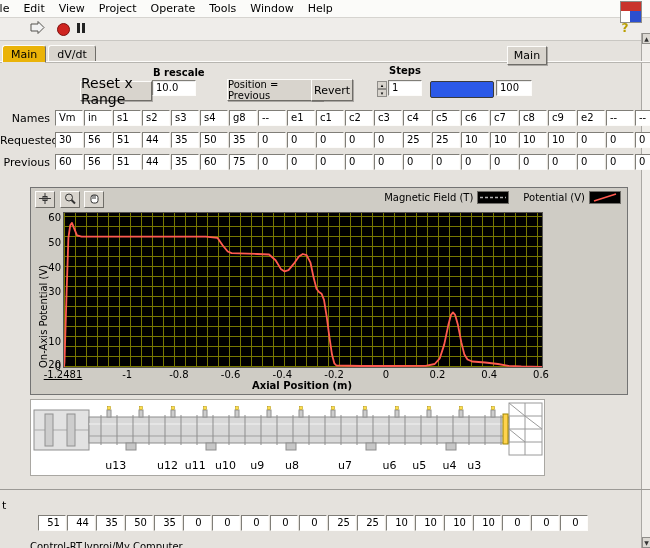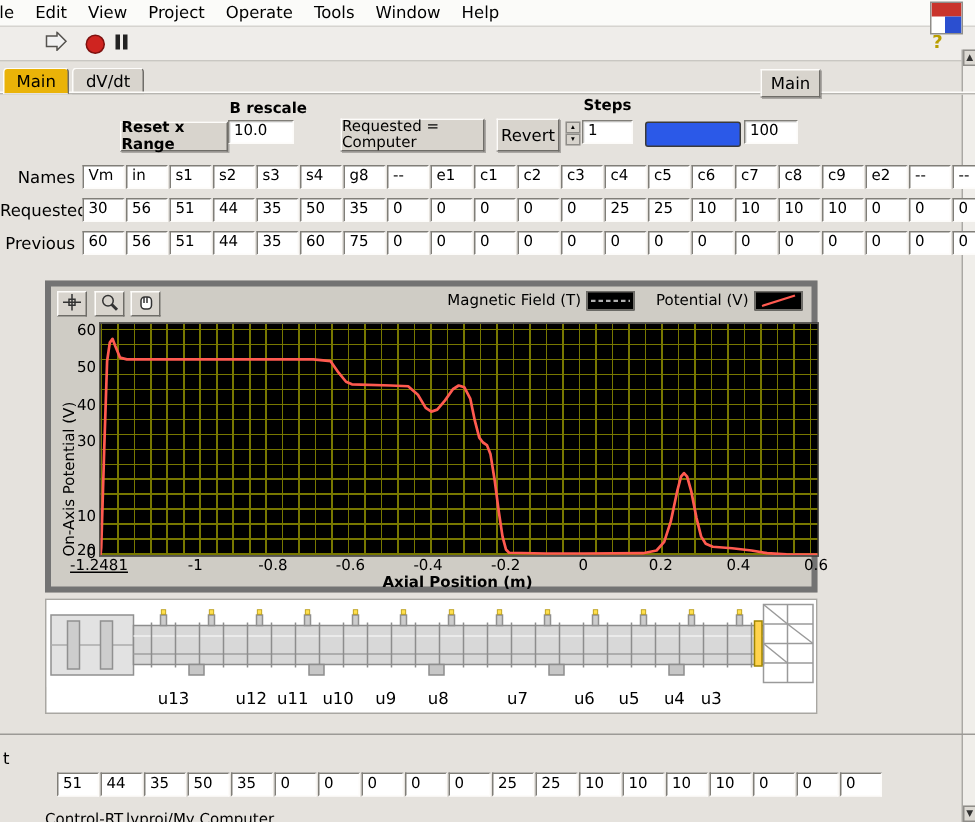--- a/index.html
+++ b/index.html
@@ -26,53 +26,53 @@
   .tab.active{background:#eab308;border-bottom-color:#e5e2dd;position:relative;z-index:2;}
   #tab-line{position:absolute;left:0;top:61px;width:650px;height:1px;background:#fdfcfa;border-bottom:1px solid #b7b5b0;}
   .btn{position:absolute;display:flex;align-items:center;justify-content:center;background:#d8d4cd;border:1px solid;border-color:#fdfcfa #6f6d68 #6f6d68 #fdfcfa;box-shadow:1px 1px 0 rgba(60,58,54,.35);font-size:11px;cursor:default;}
   .field{position:absolute;background:#fff;border:1px solid;border-color:#807e78 #fdfcfa #fdfcfa #807e78;box-shadow:inset 1px 1px 0 rgba(0,0,0,.08);font-size:10px;padding:1px 3px;box-sizing:border-box;}
   .small-label{position:absolute;font-size:10px;font-weight:bold;}
   
   #positron-ring{left:8px;top:81px;width:64px;height:18px;justify-content:space-between;padding:0 4px;}
   #reset-btn{left:80px;top:81px;width:70px;height:18px;}
   #b-rescale-field{left:152px;top:80px;width:44px;height:16px;}
   #req-prev-btn{left:227px;top:79px;width:94px;height:20px;}
-  #revert-btn{left:331px;top:79px;width:40px;height:20px;}
+  #revert-btn{left:311px;top:79px;width:40px;height:20px;}
   #steps-spinner{position:absolute;left:377px;top:81px;width:10px;height:16px;}
   .spin-btn{position:absolute;left:0;width:10px;height:8px;background:#d8d4cd;border:1px solid #8f8d89;box-sizing:border-box;font-size:5px;line-height:6px;text-align:center;}
   #steps-field{left:388px;top:80px;width:34px;height:16px;}
   #steps-progress{position:absolute;left:430px;top:81px;width:62px;height:15px;background:#2b59e8;border:1px solid #3a3a3a;border-radius:2px;}
   #steps-max-field{left:496px;top:80px;width:36px;height:16px;}
   
   .table-row{position:absolute;left:0;width:546px;height:18px;}
   .row-label{position:absolute;left:0;top:2px;width:50px;text-align:right;font-size:11px;}
   .row-cells{position:absolute;left:55px;top:0;white-space:nowrap;}
   .cell{display:inline-block;width:23px;height:13px;padding:1px 0 0 3px;background:#fff;border:1px solid;border-color:#807e78 #fdfcfa #fdfcfa #807e78;margin-right:1px;font-size:10px;overflow:hidden;vertical-align:top;}
   
-  #graph-panel{position:absolute;left:30px;top:187px;width:515px;height:208px;background:#cfccc5;border:4px solid #737373;box-sizing:border-box;}
+  #graph-panel{position:absolute;left:30px;top:187px;width:598px;height:208px;background:#cfccc5;border:1px solid #737373;box-sizing:border-box;}
   #graph-tools{position:absolute;left:4px;top:3px;}
   .gtool{display:inline-block;width:18px;height:15px;background:#d8d4cd;border:1px solid;border-color:#fdfcfa #6f6d68 #6f6d68 #fdfcfa;margin-right:1px;vertical-align:top;text-align:center;}
   #graph-legend{position:absolute;right:6px;top:3px;display:flex;align-items:center;gap:14px;}
   .legend-item{display:flex;align-items:center;gap:4px;font-size:10px;}
   .legend-swatch{width:30px;height:11px;background:#000;border:1px solid #6f6d68;}
   #plot{position:absolute;left:32px;top:24px;width:478px;height:154px;background-color:#000;border:1px solid #55534f;
         background-image:repeating-linear-gradient(90deg,#787800 0,#787800 1px,transparent 1px,transparent 11px),
                          repeating-linear-gradient(0deg,#787800 0,#787800 1px,transparent 1px,transparent 10px);}
   #curve-svg{position:absolute;left:0;top:0;}
   .ytick{position:absolute;width:26px;text-align:right;font-size:10px;}
   .xtick{position:absolute;transform:translateX(-50%);font-size:10px;white-space:nowrap;}
   #y-axis-label{position:absolute;left:7px;top:24px;height:156px;writing-mode:vertical-rl;transform:rotate(180deg);font-size:10px;display:flex;align-items:center;}
   #x-axis-label{position:absolute;left:32px;top:192px;width:478px;text-align:center;font-size:10px;font-weight:bold;}
   
   #beamline{position:absolute;left:30px;top:399px;width:515px;height:77px;background:#fff;border:1px solid #a9a7a2;box-sizing:border-box;overflow:hidden;}
   .u-label{position:absolute;top:59px;transform:translateX(-50%);font-size:11px;}
   
   #divider{position:absolute;left:0;top:489px;width:650px;height:1px;background:#9c9a96;}
   #bottom-fragment{position:absolute;left:2px;top:499px;font-size:11px;}
-  #bottom-cells{position:absolute;left:38px;top:515px;white-space:nowrap;}
+  #bottom-cells{position:absolute;left:38px;top:515px;white-space:nowrap;text-align:center;}
   #status-text{position:absolute;left:30px;top:541px;font-size:10px;white-space:nowrap;}
 </style>
 </head>
 <body>
 
 <div id="window">
 
   <div id="menu-bar">
     <div id="menu-items"><span class="menu-item">File</span><span class="menu-item">Edit</span><span class="menu-item">View</span><span class="menu-item">Project</span><span class="menu-item">Operate</span><span class="menu-item">Tools</span><span class="menu-item">Window</span><span class="menu-item">Help</span></div>
   </div>
@@ -100,24 +100,24 @@
 
   <div id="v-scrollbar">
     <div class="scroll-arrow" style="top:0;">▲</div>
     <div class="scroll-arrow" style="bottom:0;">▼</div>
   </div>
 
   <div id="tab-bar"><div class="tab active">Main</div><div class="tab">dV/dt</div></div>
   <div id="tab-line"></div>
   <div class="btn" style="left:507px;top:46px;width:38px;height:17px;">Main</div>
 
-  <div class="btn" id="reset-btn" style="font-size:10px;font-weight:bold;">Reset x Range</div>
+  <div class="btn" id="reset-btn" style="font-size:14px;">Reset x Range</div>
   <div class="small-label" style="left:153px;top:67px;">B rescale</div>
   <div class="field" id="b-rescale-field">10.0</div>
-  <div class="btn" id="req-prev-btn" style="font-size:10px;">Requested = Computer</div>
+  <div class="btn" id="req-prev-btn" style="font-size:10px;">Position = Previous</div>
   <div class="btn" id="revert-btn">Revert</div>
   <div class="small-label" style="left:389px;top:65px;">Steps</div>
   <div id="steps-spinner">
     <div class="spin-btn" style="top:0;">▴</div>
     <div class="spin-btn" style="top:8px;">▾</div>
   </div>
   <div class="field" id="steps-field">1</div>
   <div id="steps-progress"></div>
   <div class="field" id="steps-max-field">100</div>
 

